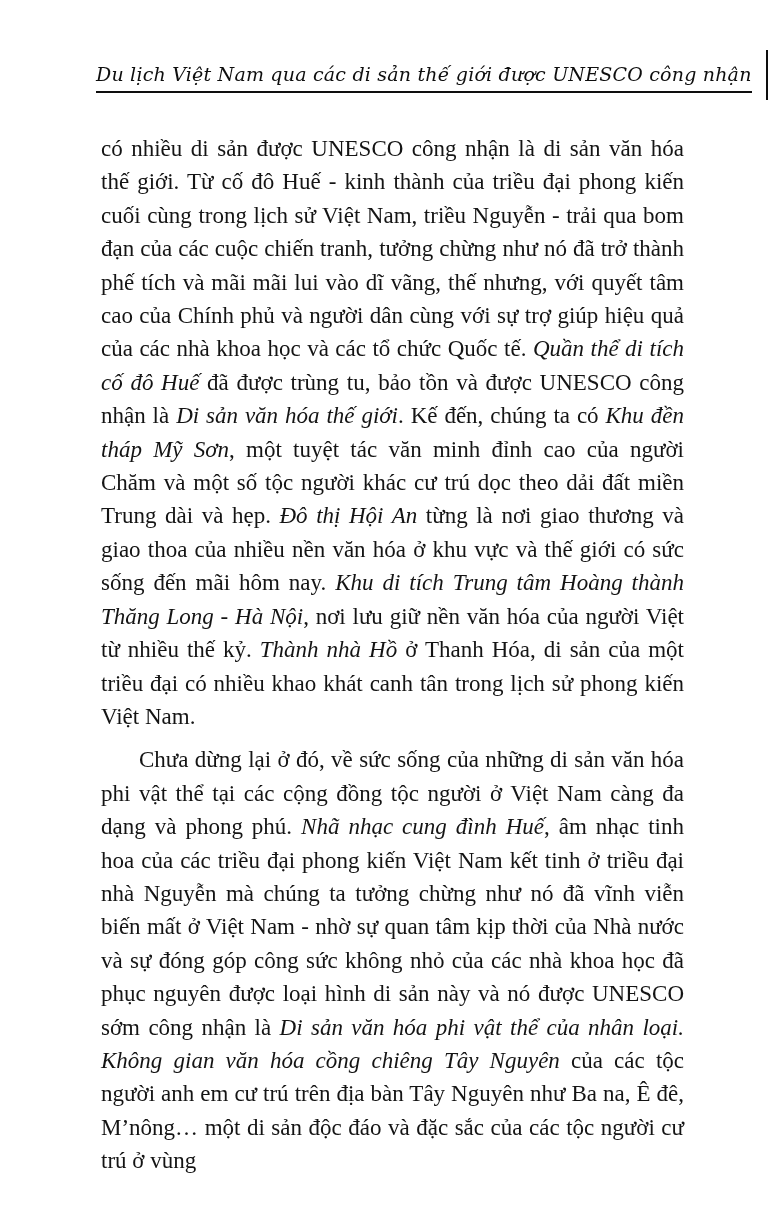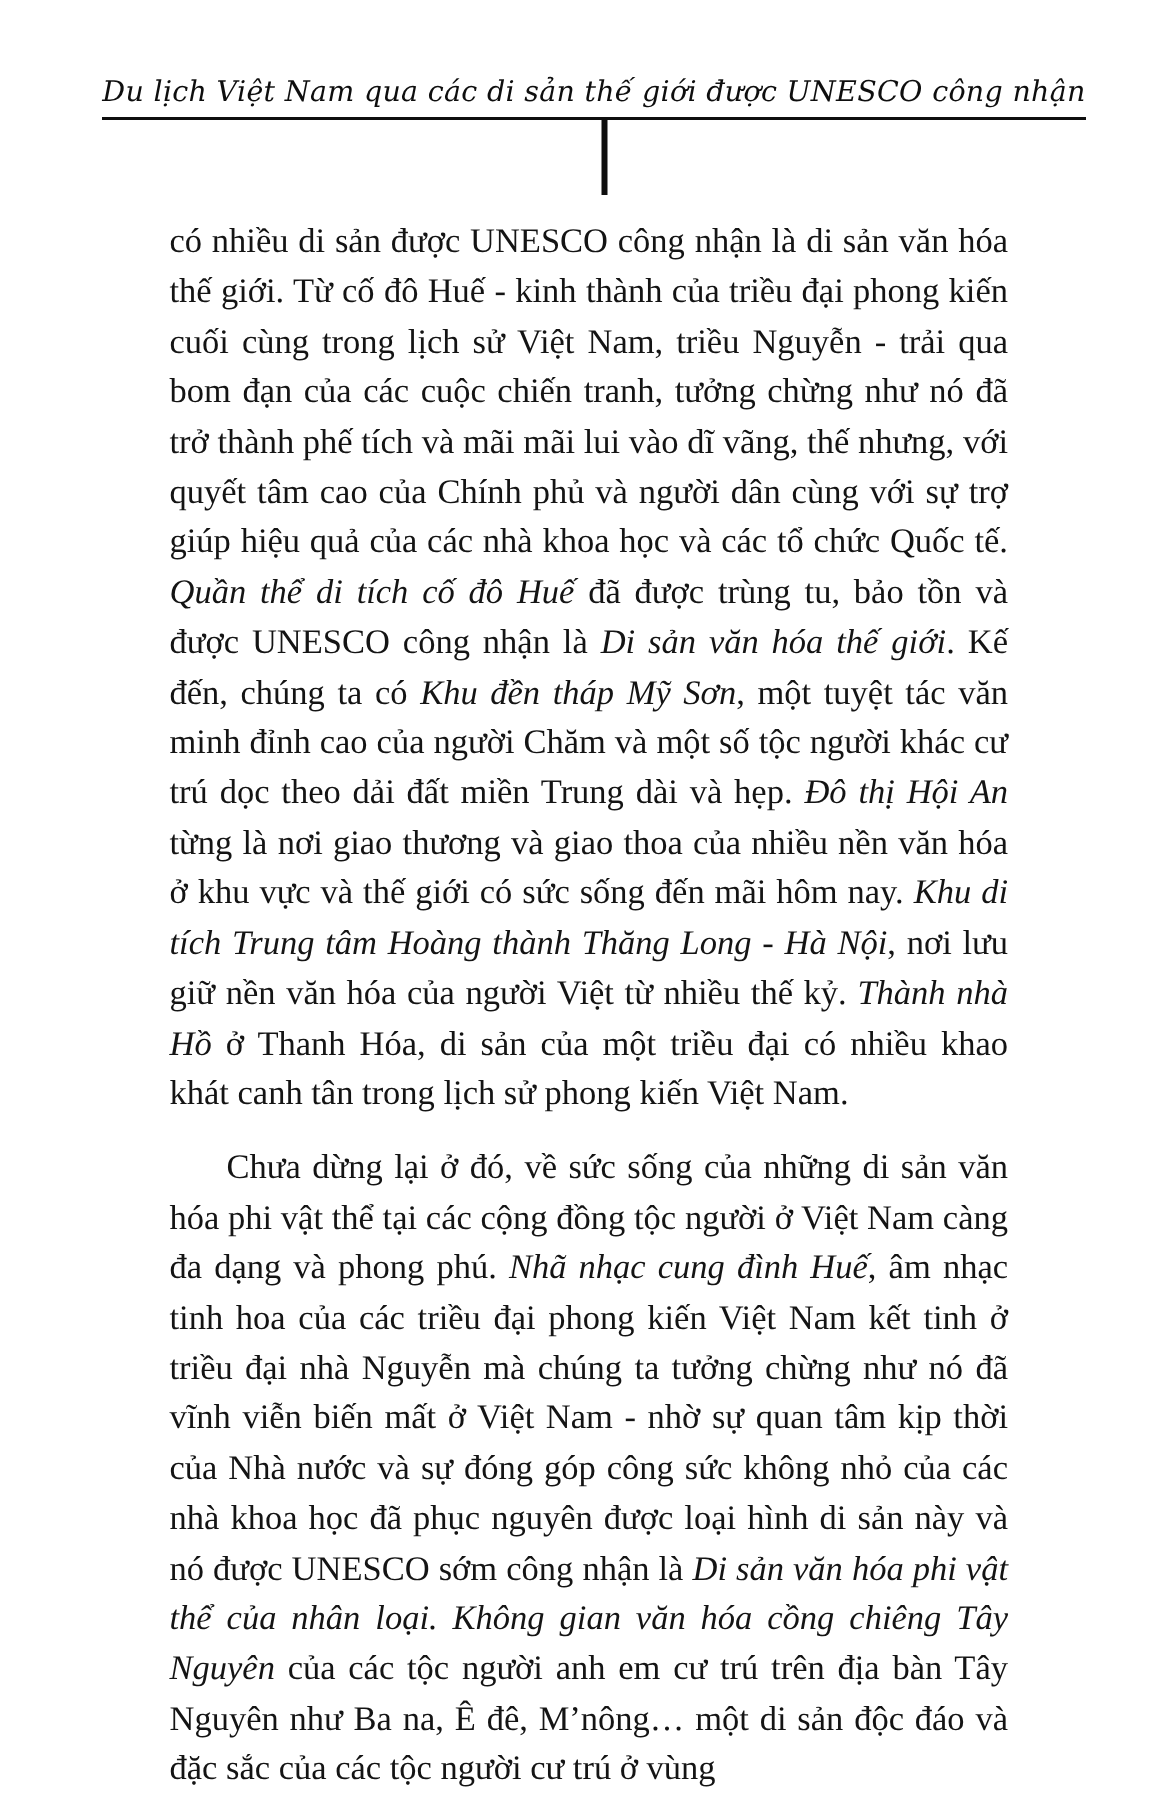--- a/index.html
+++ b/index.html
@@ -16,22 +16,21 @@
     font-family: "Liberation Serif", serif;
     overflow: hidden;
   }
   
   .running-header {
     position: absolute;
     left: 96px;
     top: 50px;
     width: 600px;
     display: flex;
-    align-items: center;
-    flex-direction: column;
+    align-items: flex-end;
   }
   .header-title {
     font-family: "DejaVu Serif", serif;
     font-style: italic;
     font-size: 19px;
     letter-spacing: 0.2px;
     white-space: nowrap;
     color: #0e0e0e;
     padding-bottom: 6px;
     border-bottom: 2.5px solid #0e0e0e;
@@ -46,21 +45,21 @@
     flex: 0 0 auto;
   }
   
   .body-text {
     position: absolute;
     left: 97px;
     top: 128px;
     width: 591px;
   }
   .body-text p {
-    margin: 16px;
+    margin: 4px;
     font-size: 23px;
     line-height: 33.4px;
     text-align: justify;
     color: #141414;
   }
   .body-text p.indent {
     text-indent: 38px;
     margin-top: 10px;
   }
   .body-text em {

